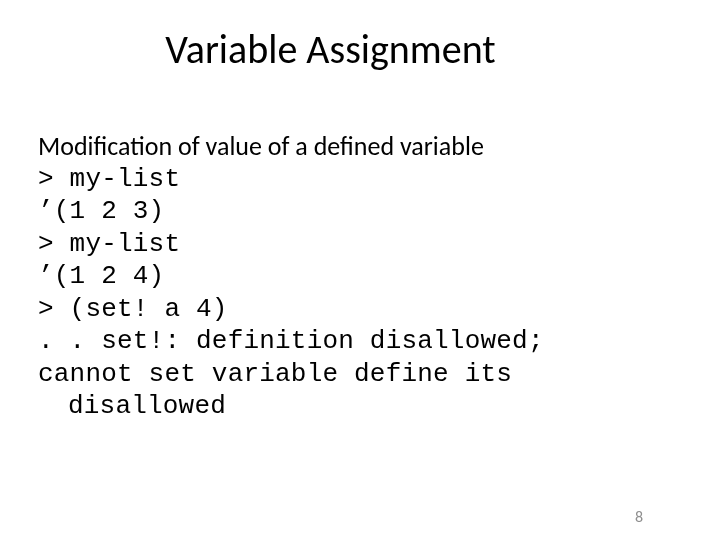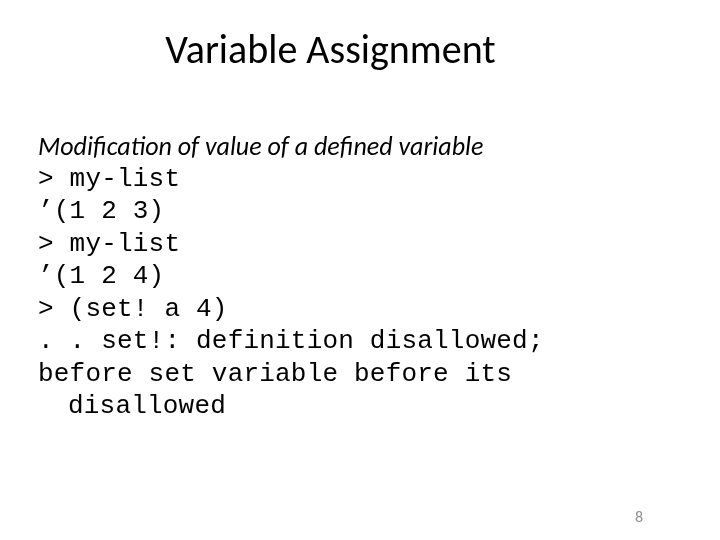--- a/index.html
+++ b/index.html
@@ -31,21 +31,20 @@
   .body {
     position: absolute;
     top: 130px;
     left: 38px;
     right: 38px;
     font-size: 26px;
     line-height: 1.25;
   }
   .intro {
     font-family: Calibri, "Segoe UI", Arial, sans-serif;
-    font-style: italic;
   }
   .code {
     font-family: "Courier New", Courier, monospace;
     letter-spacing: 0.2px;
     white-space: pre-wrap;
   }
   .bold { font-weight: 700; }
   .indent { padding-left: 30px; }
   .pagenum {
     position: absolute;
@@ -64,19 +63,19 @@
 
   <div class="body">
     <div class="intro">Modification of value of a defined variable</div>
 
     <div class="code">&gt; my-list</div>
     <div class="code">’(1 2 3)</div>
     <div class="code">&gt; my-list</div>
     <div class="code">’(1 2 4)</div>
     <div class="code">&gt; (set! a 4)</div>
     <div class="code">. . set!: definition disallowed;</div>
-    <div class="code">before set variable before its</div>
+    <div class="code">cannot set variable define its</div>
     <div class="code indent">disallowed</div>
   </div>
 
   <div class="pagenum">8</div>
 
 </div>
 
 </body></html>

